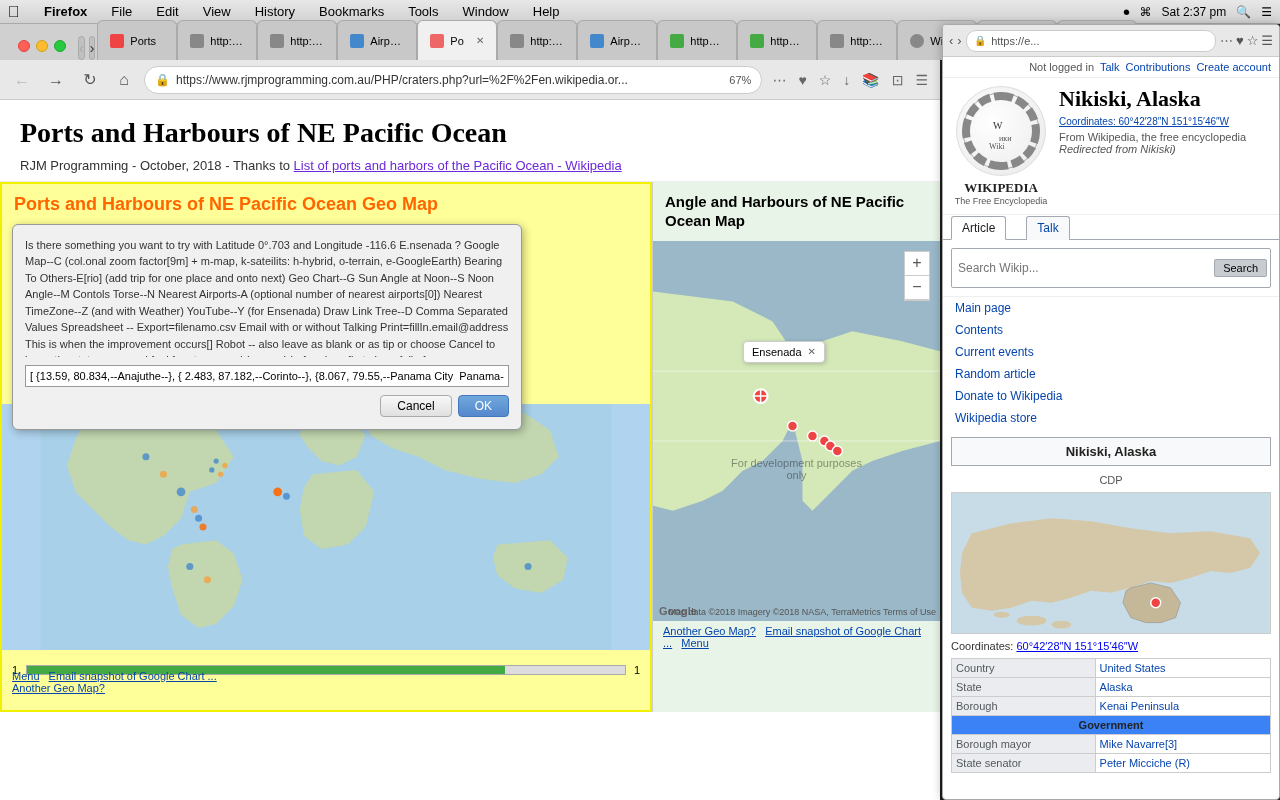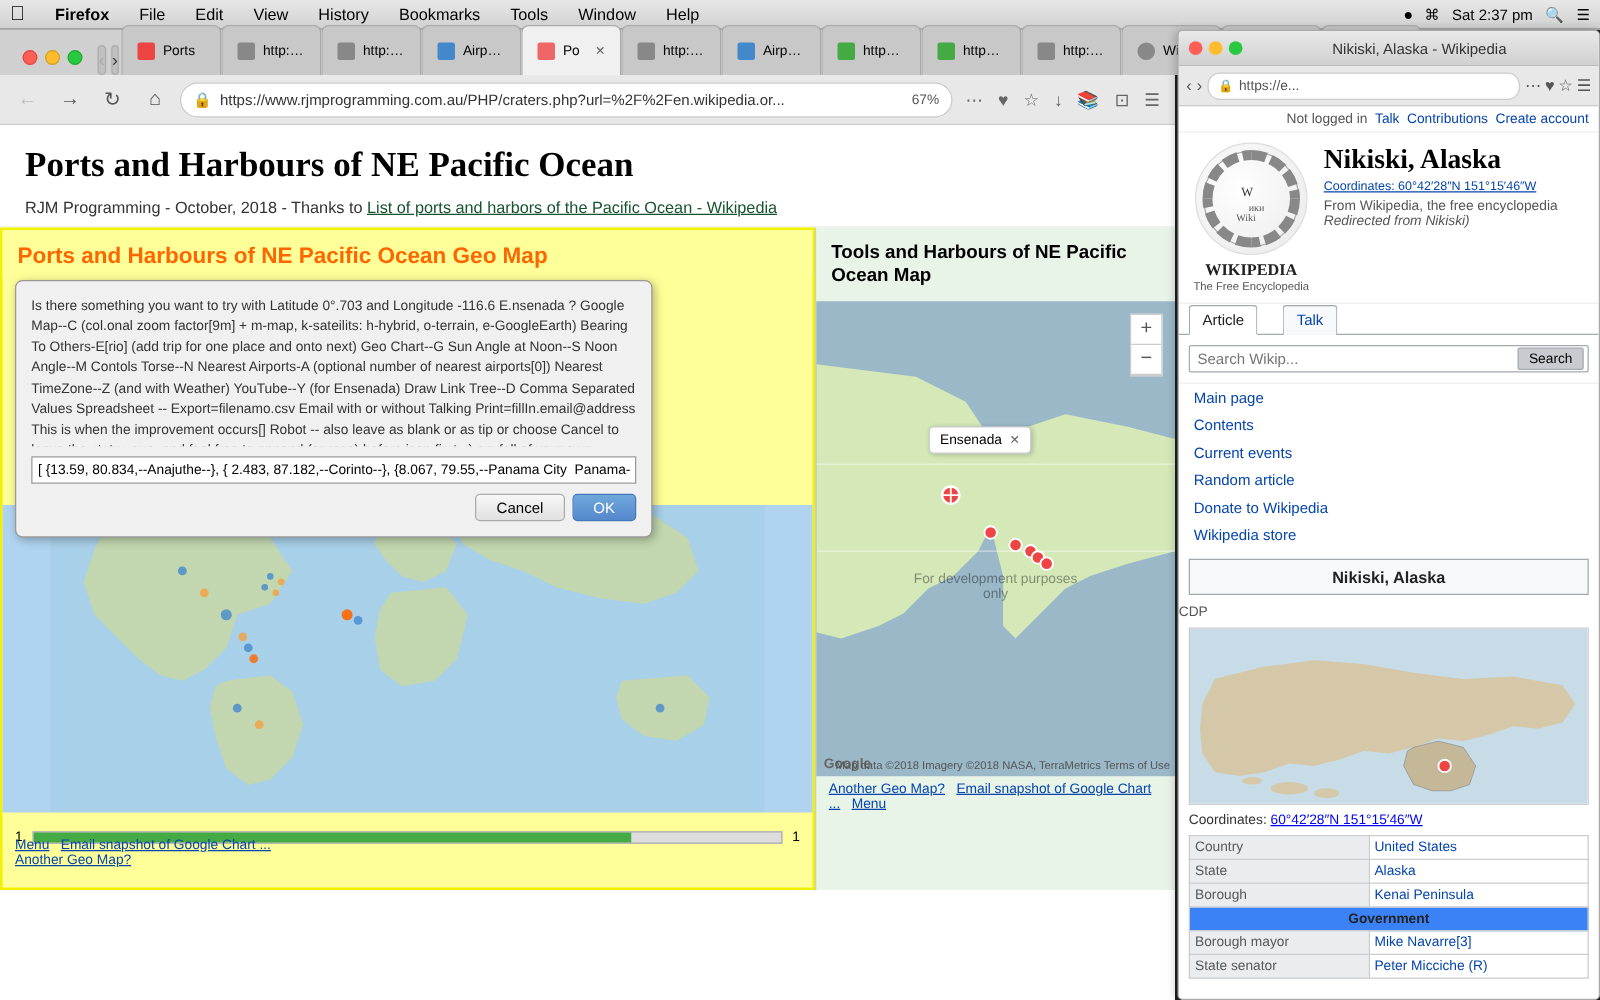--- a/index.html
+++ b/index.html
@@ -171,21 +171,21 @@
       font-weight: bold;
       color: #000;
       font-family: Georgia, serif;
       line-height: 1.2;
     }
     .page-subtitle {
       font-size: 13px;
       color: #333;
       margin-top: 8px;
     }
-    .page-subtitle a { color: #14532d; }
+    .page-subtitle a { color: #6d28d9; }
 
     
     .map-section {
       display: flex;
       height: 530px;
     }
 
     .left-panel {
       flex: 1;
       background: #ffff99;
@@ -531,21 +531,21 @@
       border-bottom: 1px solid white;
     }
 
     .wiki-search-bar {
       padding: 8px;
       border-bottom: 1px solid #eee;
       position: relative;
     }
     .wiki-search-input {
       width: 100%;
-      height: 22px;
+      height: 40px;
       border: 1px solid #a2a9b1;
       border-radius: 2px;
       padding: 0 24px 0 6px;
       font-size: 12px;
     }
     .wiki-search-btn {
       position: absolute;
       right: 12px;
       top: 50%;
       transform: translateY(-50%);
@@ -573,20 +573,21 @@
       background: #f8f9fa;
       border: 1px solid #a2a9b1;
       margin: 8px;
       padding: 6px;
       font-size: 13px;
       font-weight: bold;
       text-align: center;
       color: #222;
     }
     .wiki-article-type {
+      text-align: center;
       font-size: 11px;
       color: #555;
       margin-bottom: 6px;
     }
 
     
     .wiki-infobox-map {
       margin: 4px 8px;
       border: 1px solid #ccc;
       overflow: hidden;
@@ -808,21 +809,21 @@
 
         <div class="map-links">
           <a href="#">Menu</a>
           <a href="#">Email snapshot of Google Chart ...</a>
           <br>
           <a href="#">Another Geo Map?</a>
         </div>
       </div>
 
       <div class="right-panel">
-        <div class="right-panel-title">Tools and Harbours of NE Pacific Ocean Map</div>
+        <div class="right-panel-title">Angle and Harbours of NE Pacific Ocean Map</div>
 
         <div class="google-map-area">
 
           <svg width="100%" height="100%" viewBox="0 0 288 380" preserveAspectRatio="xMidYMid meet" style="position:absolute;top:0;left:0;">
             <rect width="288" height="380" fill="#9ab8c8"></rect>
 
             <path d="M 0 50 L 80 60 L 120 80 L 140 110 L 150 150 L 140 180 L 130 200 L 110 220 L 90 230 L 70 250 L 50 260 L 20 270 L 0 265 Z" fill="#d4e8b8"></path>
             <path d="M 140 110 L 200 90 L 250 100 L 288 110 L 288 200 L 250 210 L 220 220 L 200 230 L 180 250 L 160 270 L 150 260 L 150 220 L 140 180 Z" fill="#d4e8b8"></path>
 
             <line x1="0" y1="130" x2="288" y2="130" stroke="rgba(255,255,255,0.5)" stroke-width="1"></line>
@@ -862,28 +863,20 @@
           &nbsp;
           <a href="#">Menu</a>
         </div>
       </div>
     </div>
   </div>
 </div>
 
 <div class="wiki-panel">
 
-  <div class="wiki-titlebar">
-    <div class="wiki-traffic">
-      <div class="wiki-tl wiki-tl-red"></div>
-      <div class="wiki-tl wiki-tl-yellow"></div>
-      <div class="wiki-tl wiki-tl-green"></div>
-    </div>
-    <span class="wiki-title-text">Nikiski, Alaska - Wikipedia</span>
-  </div>
 
   <div class="wiki-urlbar">
     <button class="wiki-url-btn">‹</button>
     <button class="wiki-url-btn">›</button>
     <div class="wiki-url-field">
       <span class="wiki-url-icon">🔒</span>
       <span class="wiki-url-text">https://e...</span>
     </div>
     <div class="wiki-url-actions">
       <button class="wiki-url-btn">⋯</button>

